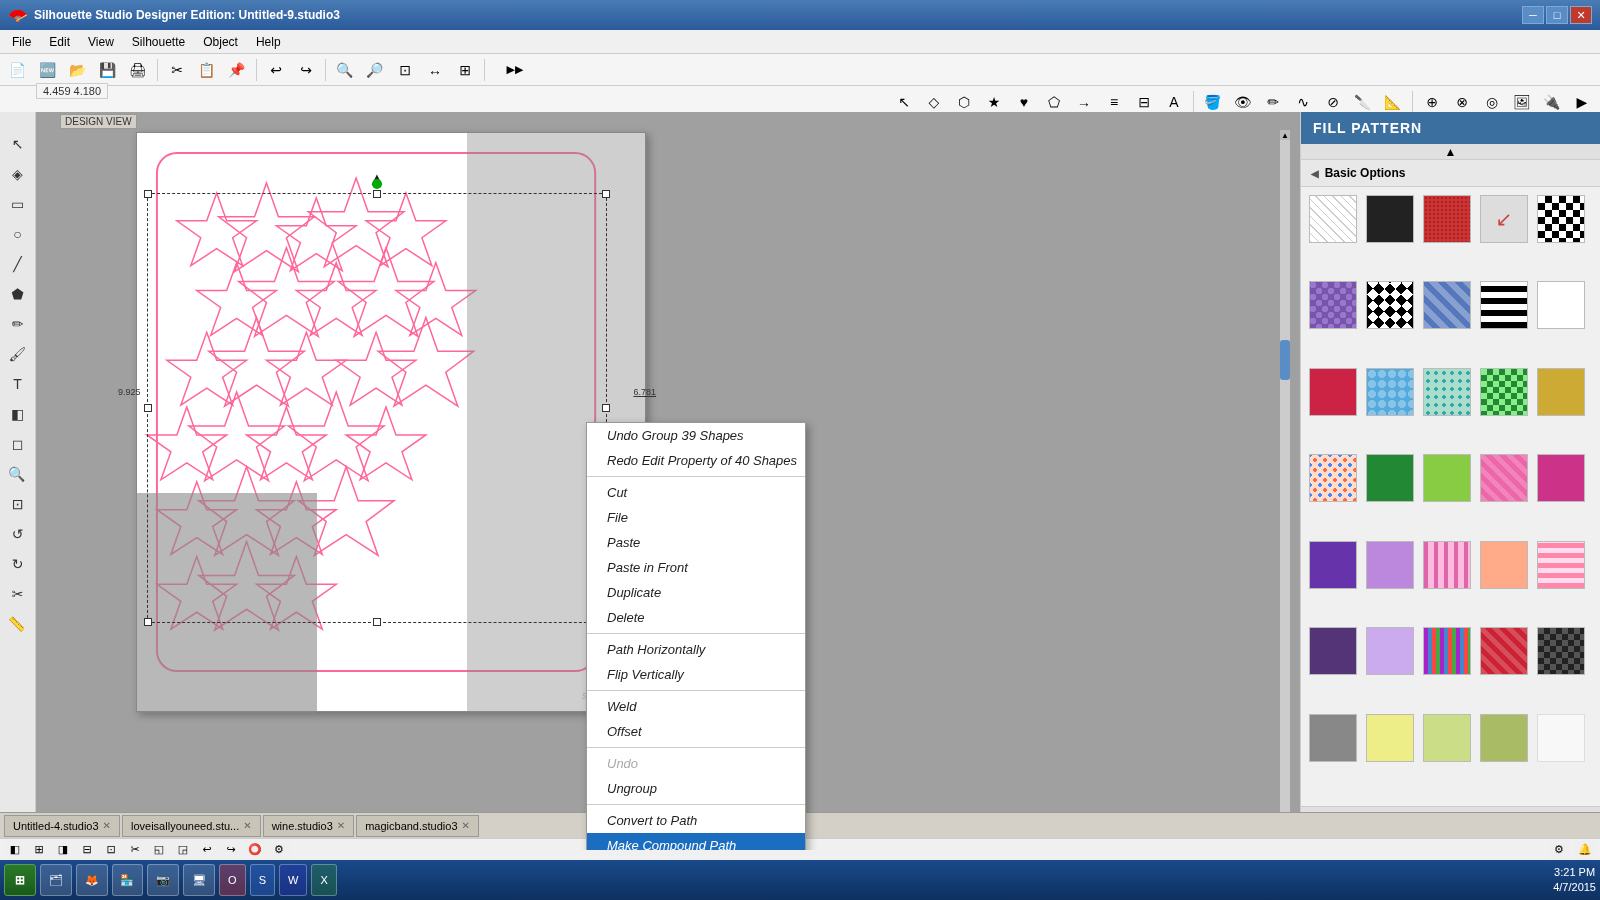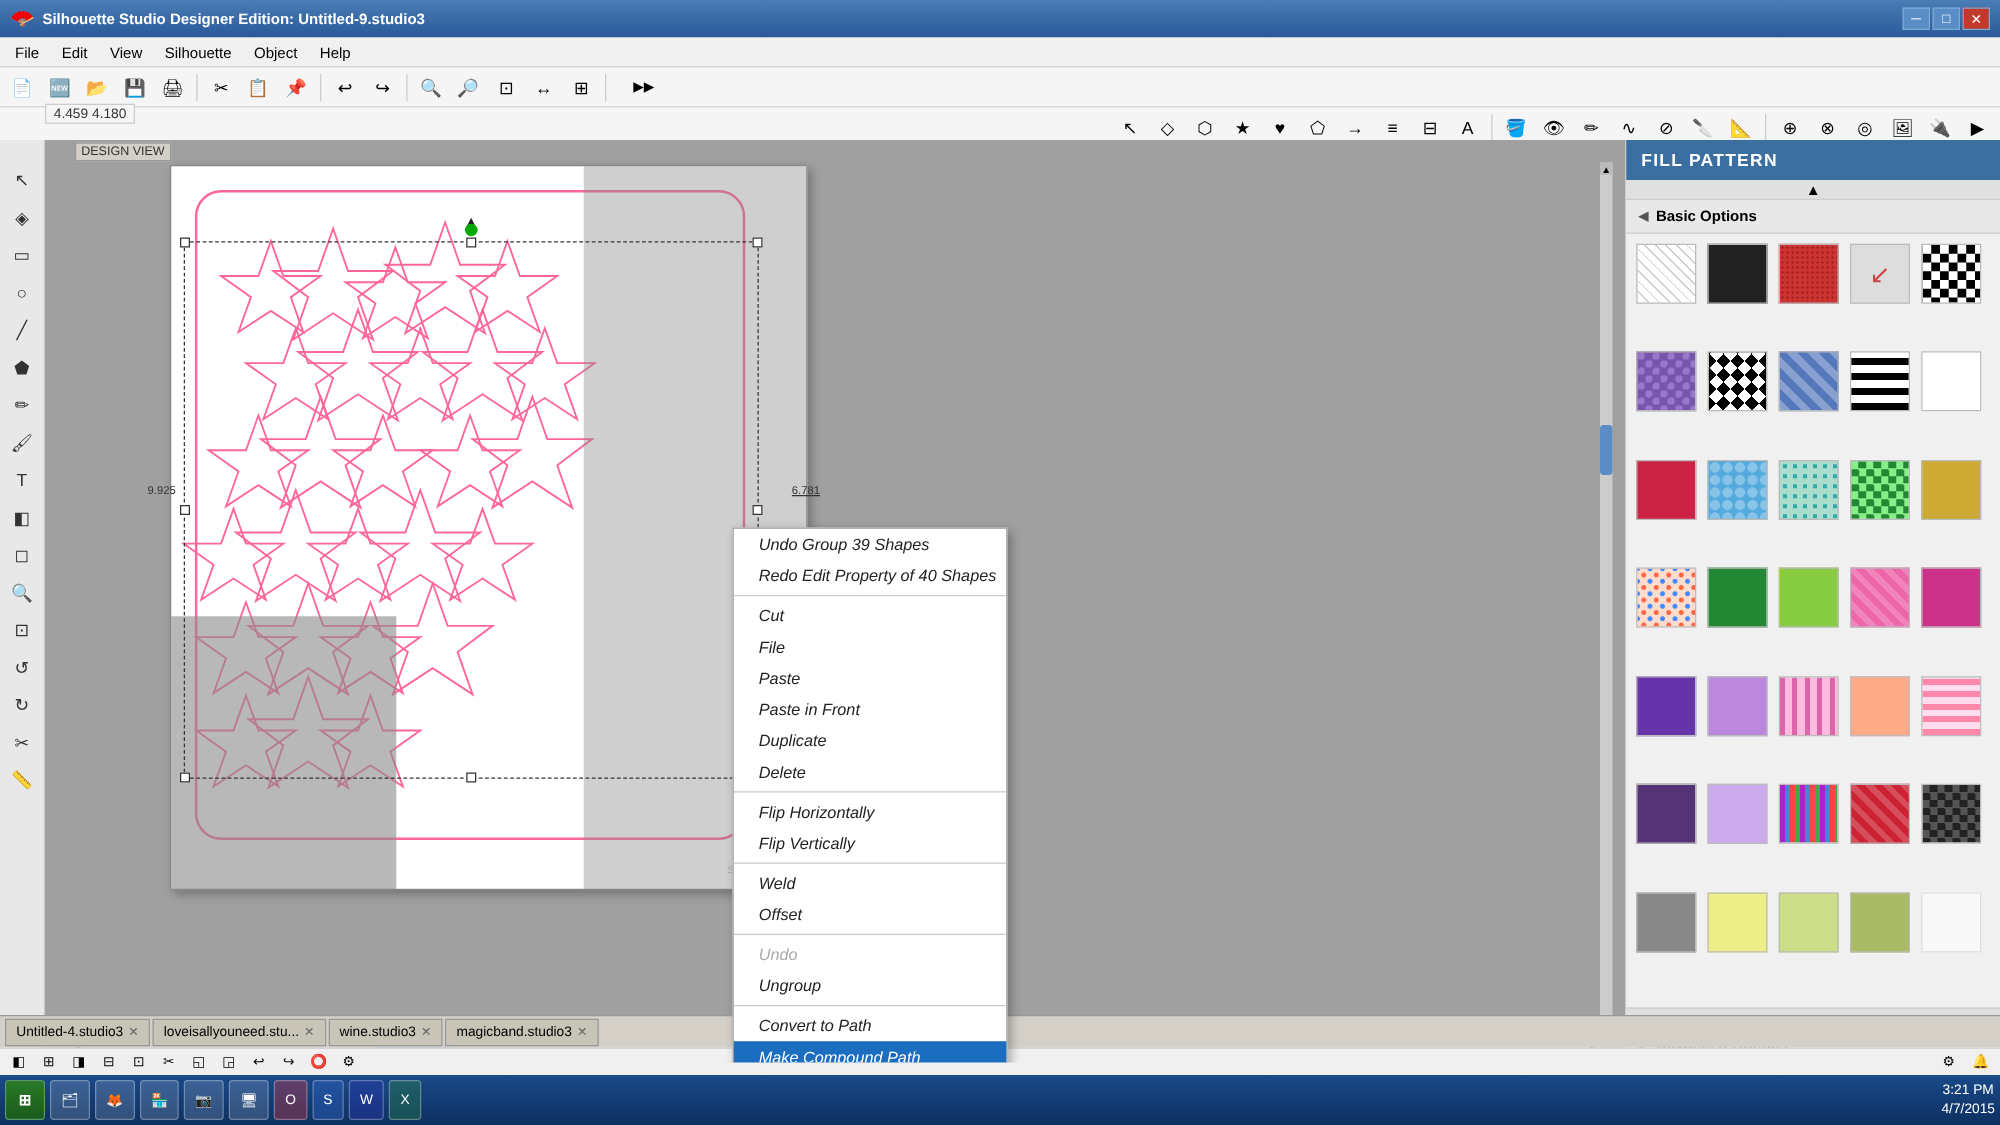--- a/index.html
+++ b/index.html
@@ -383,21 +383,21 @@
         <div class="ctx-item">Undo Group 39 Shapes</div>
         <div class="ctx-item">Redo Edit Property of 40 Shapes</div>
         <div class="ctx-separator"></div>
         <div class="ctx-item">Cut</div>
         <div class="ctx-item">File</div>
         <div class="ctx-item">Paste</div>
         <div class="ctx-item">Paste in Front</div>
         <div class="ctx-item">Duplicate</div>
         <div class="ctx-item">Delete</div>
         <div class="ctx-separator"></div>
-        <div class="ctx-item">Flip Horizontally</div>
+        <div class="ctx-item">Path Horizontally</div>
         <div class="ctx-item">Flip Vertically</div>
         <div class="ctx-separator"></div>
         <div class="ctx-item">Weld</div>
         <div class="ctx-item">Offset</div>
         <div class="ctx-separator"></div>
         <div class="ctx-item grayed">Undo</div>
         <div class="ctx-item">Ungroup</div>
         <div class="ctx-separator"></div>
         <div class="ctx-item">Convert to Path</div>
         <div class="ctx-item highlighted">Make Compound Path</div>

